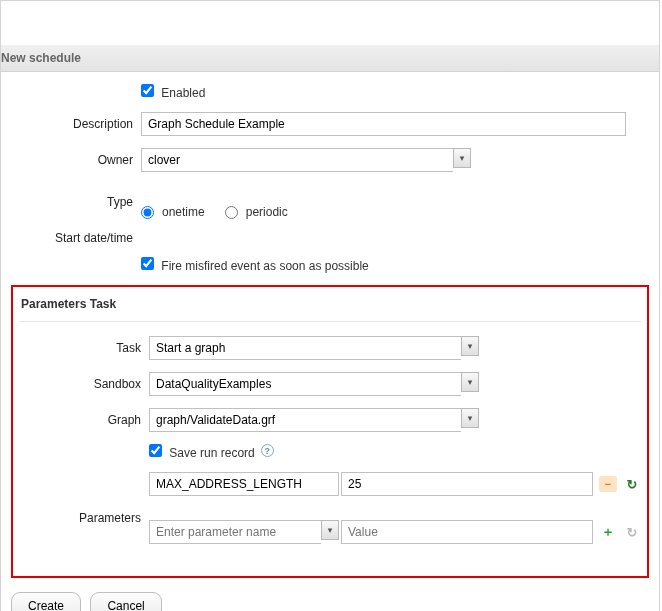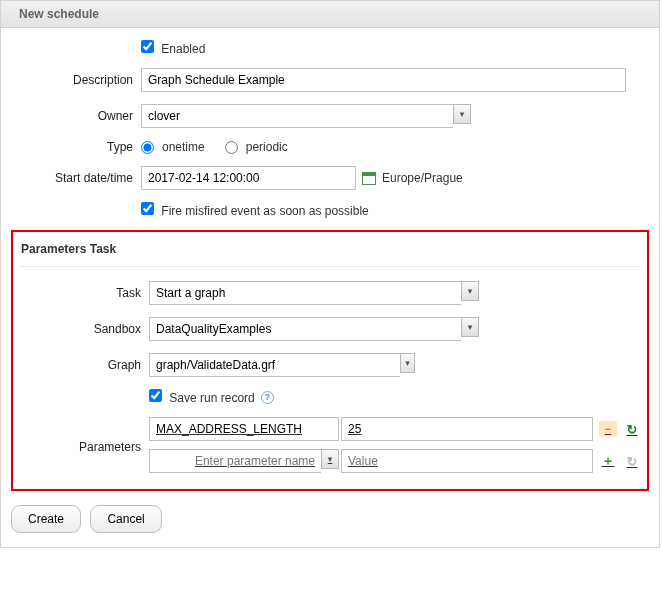--- a/index.html
+++ b/index.html
@@ -1,36 +1,36 @@
 <!DOCTYPE html>
 <html><head>
 <meta charset="utf-8">
 <style>
 * { box-sizing: border-box; }
 body { margin: 0; font-family: Arial, Helvetica, sans-serif; font-size: 12px; color: #333; background: #fff; }
 .panel { border: 1px solid #d4d4d4; width: 660px; }
-.panel-header { background: linear-gradient(#f0f0f0, #e4e4e4); border-bottom: 1px solid #d4d4d4; padding: 6px 18px; color: #666; font-weight: bold; }
+.panel-header { background: linear-gradient(#f0f0f0, #e4e4e4); border-bottom: 1px solid #d4d4d4; padding: 6px 0; color: #666; font-weight: bold; margin-top: 44px; }
 .panel-body { padding: 12px 10px 14px 10px; background: #fff; }
 .row { display: flex; align-items: center; margin-bottom: 12px; }
 .lbl { width: 130px; text-align: right; padding-right: 8px; color: #222; }
-.fld { flex: 1; display: flex; align-items: center; gap: 6px; }
+.fld { flex: 1; display: flex; align-items: flex-start; gap: 6px; }
 input[type=text], select, .combo, .txtbox { border: 1px solid #c0c0c0; height: 24px; padding: 2px 6px; font-size: 12px; background: #fff; }
 .txtbox { width: 100%; }
 .combo-btn { width: 18px; height: 20px; background: linear-gradient(#f8f8f8,#e0e0e0); border: 1px solid #b8b8b8; display: flex; align-items: center; justify-content: center; font-size: 9px; color: #555; }
 .combo-wrap { display: flex; align-items: stretch; }
 .combo-wrap input { border-right: none; }
 .select-like { width: 330px; }
-.radio-group label { margin-right: 14px; display: inline-flex; align-items: center; gap: 4px; }
+.radio-group label { margin-right: 14px; display: inline-flex; align-items: center; gap: 4px; margin-top: 21px; }
 input[type=checkbox], input[type=radio] { margin: 0 4px 0 0; }
 .cal-icon { display: inline-block; width: 14px; height: 13px; border: 1px solid #5a8a5a; background: #fff; position: relative; }
 .cal-icon::before { content: ""; position: absolute; top: 0; left: 0; right: 0; height: 3px; background: #3b9b3b; }
 .highlight-box { border: 2px solid #e00000; padding: 6px 6px 8px 6px; margin-top: 6px; margin-bottom: 14px; }
 .section-title { font-weight: bold; padding: 4px 2px 10px 2px; border-bottom: 1px solid #e6e6e6; margin-bottom: 14px; }
 .help-icon { display: inline-flex; width: 13px; height: 13px; border: 1px solid #7aa7d4; border-radius: 50%; color: #5a8bc2; align-items: center; justify-content: center; font-size: 9px; font-weight: bold; }
-.param-row { display: flex; align-items: center; gap: 2px; margin-bottom: 4px; text-decoration: underline; }
+.param-row { display: flex; align-items: center; gap: 2px; margin-bottom: 20px; }
 .param-name { width: 190px; }
 .param-val { flex: 1; }
 .icon-btn { width: 18px; height: 16px; display: inline-flex; align-items: center; justify-content: center; font-size: 13px; font-weight: bold; margin-left: 4px; }
 .icon-remove { color: #e67a00; background:#ffe3c2; border-radius:2px; font-size:11px; line-height:1; }
 .icon-refresh { color: #2a7a2a; }
 .icon-add { color: #2a9a2a; }
 .icon-refresh2 { color: #bbb; }
 .btn { background: linear-gradient(#fdfdfd,#ececec); border: 1px solid #bfbfbf; border-radius: 9px; padding: 6px 16px; font-size: 12px; cursor: pointer; margin-right: 6px; }
 .placeholder { color: #999; }
 </style>
@@ -77,25 +77,20 @@
           </label>
         <label>
             <input type="radio" name="stype" style="">
             <span>periodic</span>
           </label>
       </div>
     </div>
 
     <div class="row">
       <div class="lbl">Start date/time</div>
-      <div class="fld">
-        <input type="text" style="width: 215px;" value="2017-02-14 12:00:00">
-        <span class="cal-icon"></span>
-        <span>Europe/Prague</span>
-      </div>
     </div>
 
     <div class="row">
       <div class="lbl"></div>
       <div class="fld">
         <label>
           <input type="checkbox" checked="" style="">
           <span>Fire misfired event as soon as possible</span>
         </label>
       </div>
@@ -121,21 +116,21 @@
           <div class="combo-wrap select-like">
             <input type="text" class="txtbox" style="width: 312px;" value="DataQualityExamples">
             <div class="combo-btn">▾</div>
           </div>
         </div>
       </div>
 
       <div class="row">
         <div class="lbl">Graph</div>
         <div class="fld">
-          <div class="combo-wrap" style="width:266px">
+          <div class="combo-wrap" style="width:330px">
             <input type="text" class="txtbox" style="width: 312px;" value="graph/ValidateData.grf">
             <div class="combo-btn">▾</div>
           </div>
         </div>
       </div>
 
       <div class="row">
         <div class="lbl"></div>
         <div class="fld">
           <label>
@@ -150,21 +145,21 @@
         <div class="lbl">Parameters</div>
         <div class="fld" style="flex-direction:column; align-items:stretch; gap:4px;">
           <div class="param-row">
             <input type="text" class="param-name" value="MAX_ADDRESS_LENGTH" style="">
             <input type="text" class="param-val" value="25" style="">
             <span class="icon-btn icon-remove">−</span>
             <span class="icon-btn icon-refresh">↻</span>
           </div>
           <div class="param-row">
             <div class="combo-wrap" style="width:190px">
-              <input type="text" class="txtbox placeholder" style="width: 172px; text-align: right;" placeholder="Enter parameter name">
+              <input type="text" class="txtbox placeholder" style="width: 172px;" placeholder="Enter parameter name">
               <div class="combo-btn">▾</div>
             </div>
             <input type="text" class="param-val placeholder" placeholder="Value" style="">
             <span class="icon-btn icon-add">＋</span>
             <span class="icon-btn icon-refresh2">↻</span>
           </div>
         </div>
       </div>
 
     </div>

